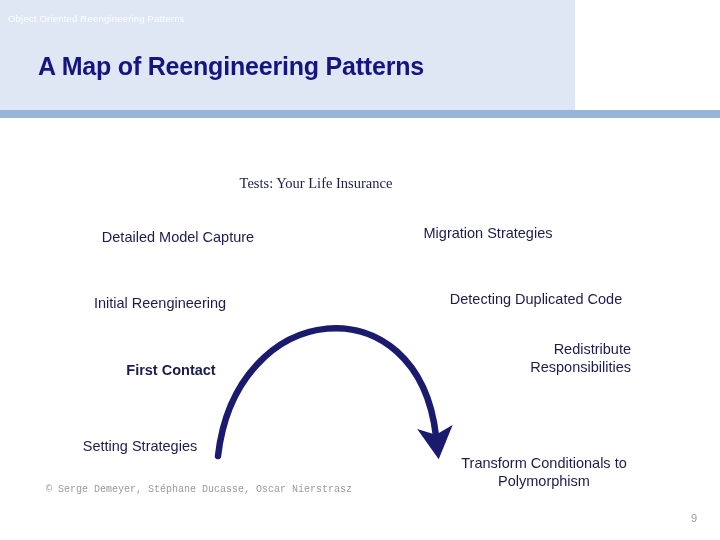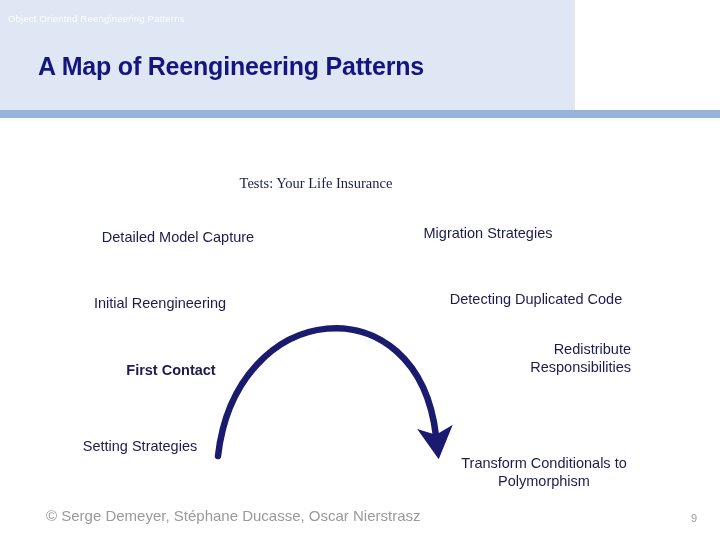--- a/index.html
+++ b/index.html
@@ -88,24 +88,25 @@
     line-height: 18px;
   }
   .node-label.current {
     font-weight: bold;
   }
 
   
   .footer-credit {
     position: absolute;
     left: 46px;
-    top: 507px;
-    font-size: 15px;
+    top: 484px;
+    font-size: 10px;
     color: #9a9a9a;
     white-space: nowrap;
+    font-family: Liberation Mono, monospace;
   }
   .footer-page {
     position: absolute;
     left: 684px;
     top: 512px;
     width: 20px;
     text-align: center;
     font-size: 11px;
     color: #9a9a9a;
   }

